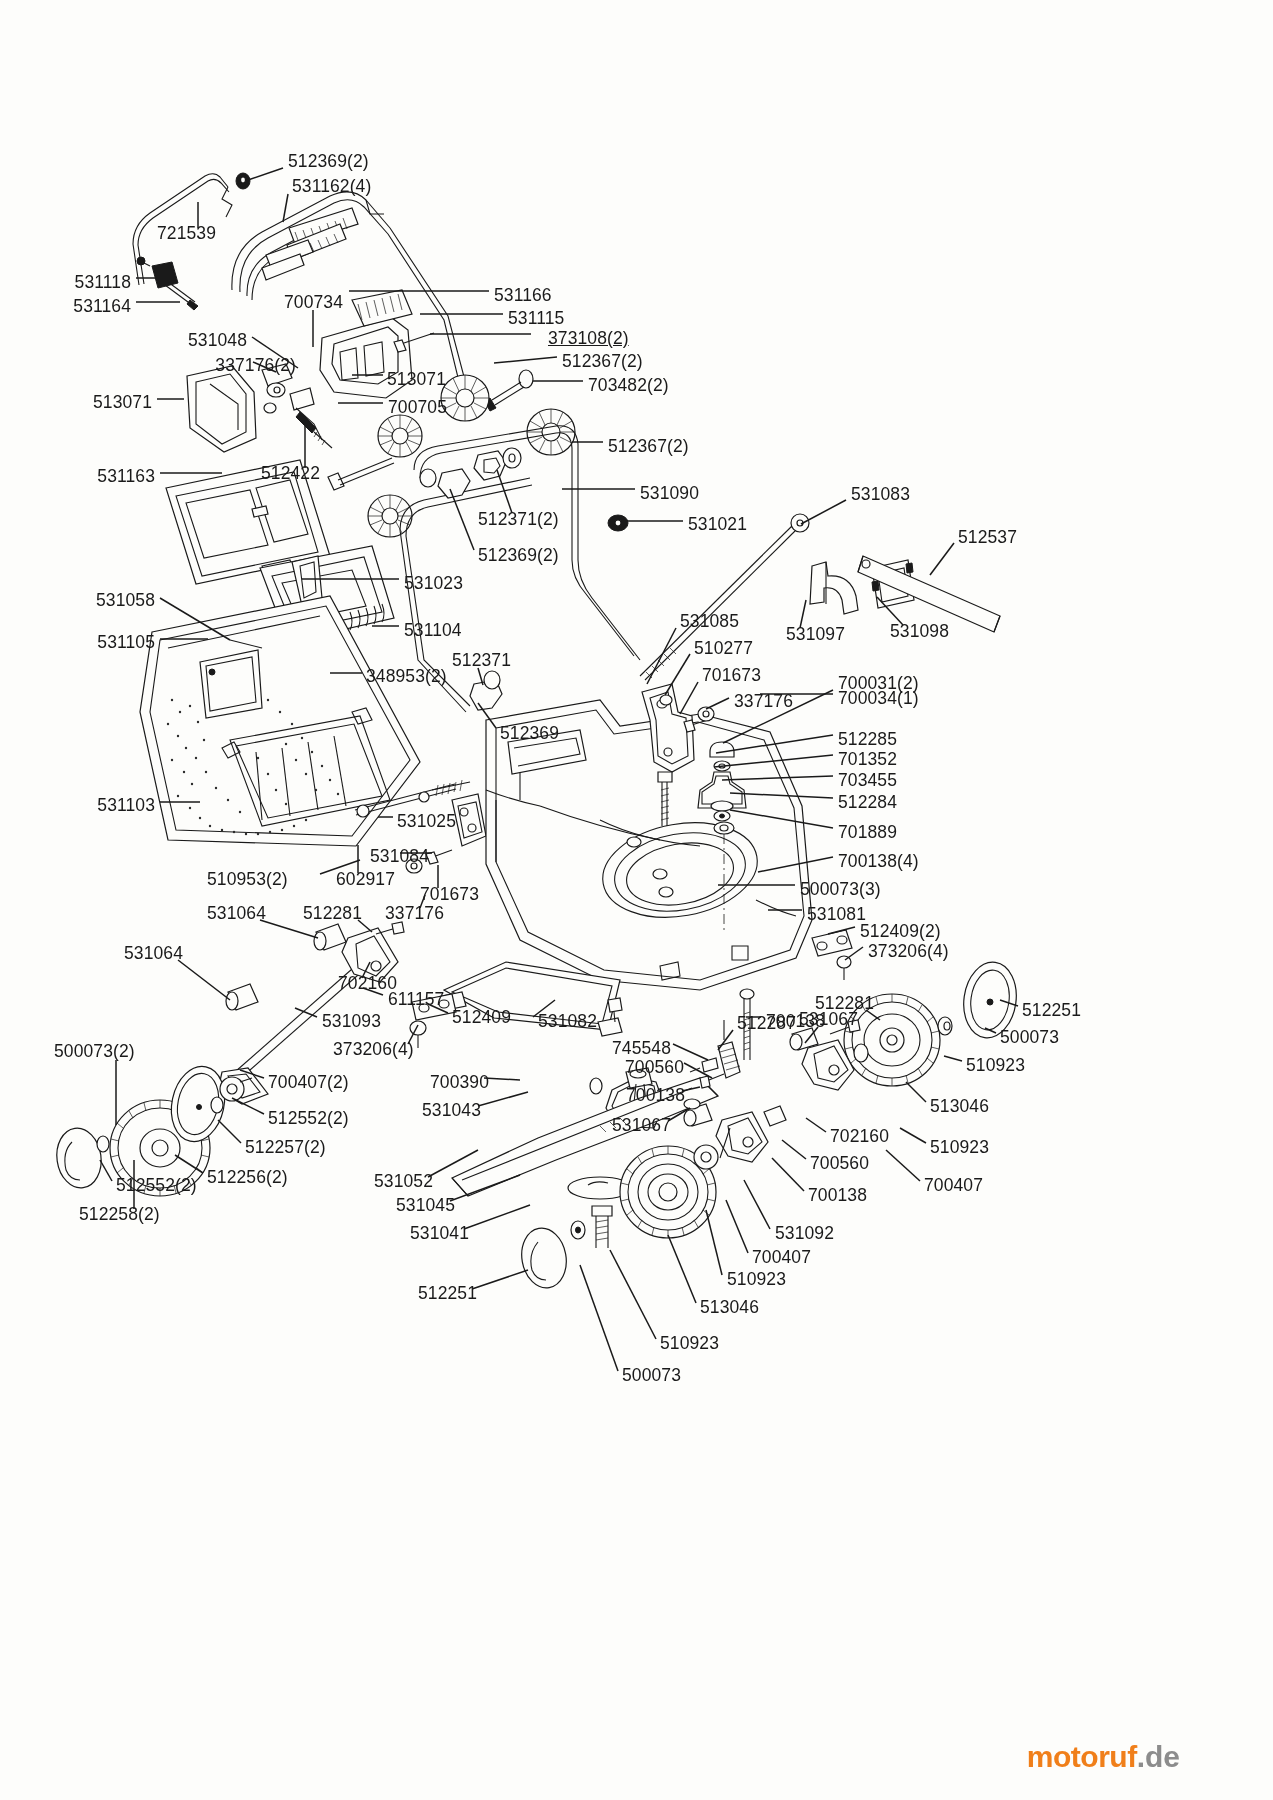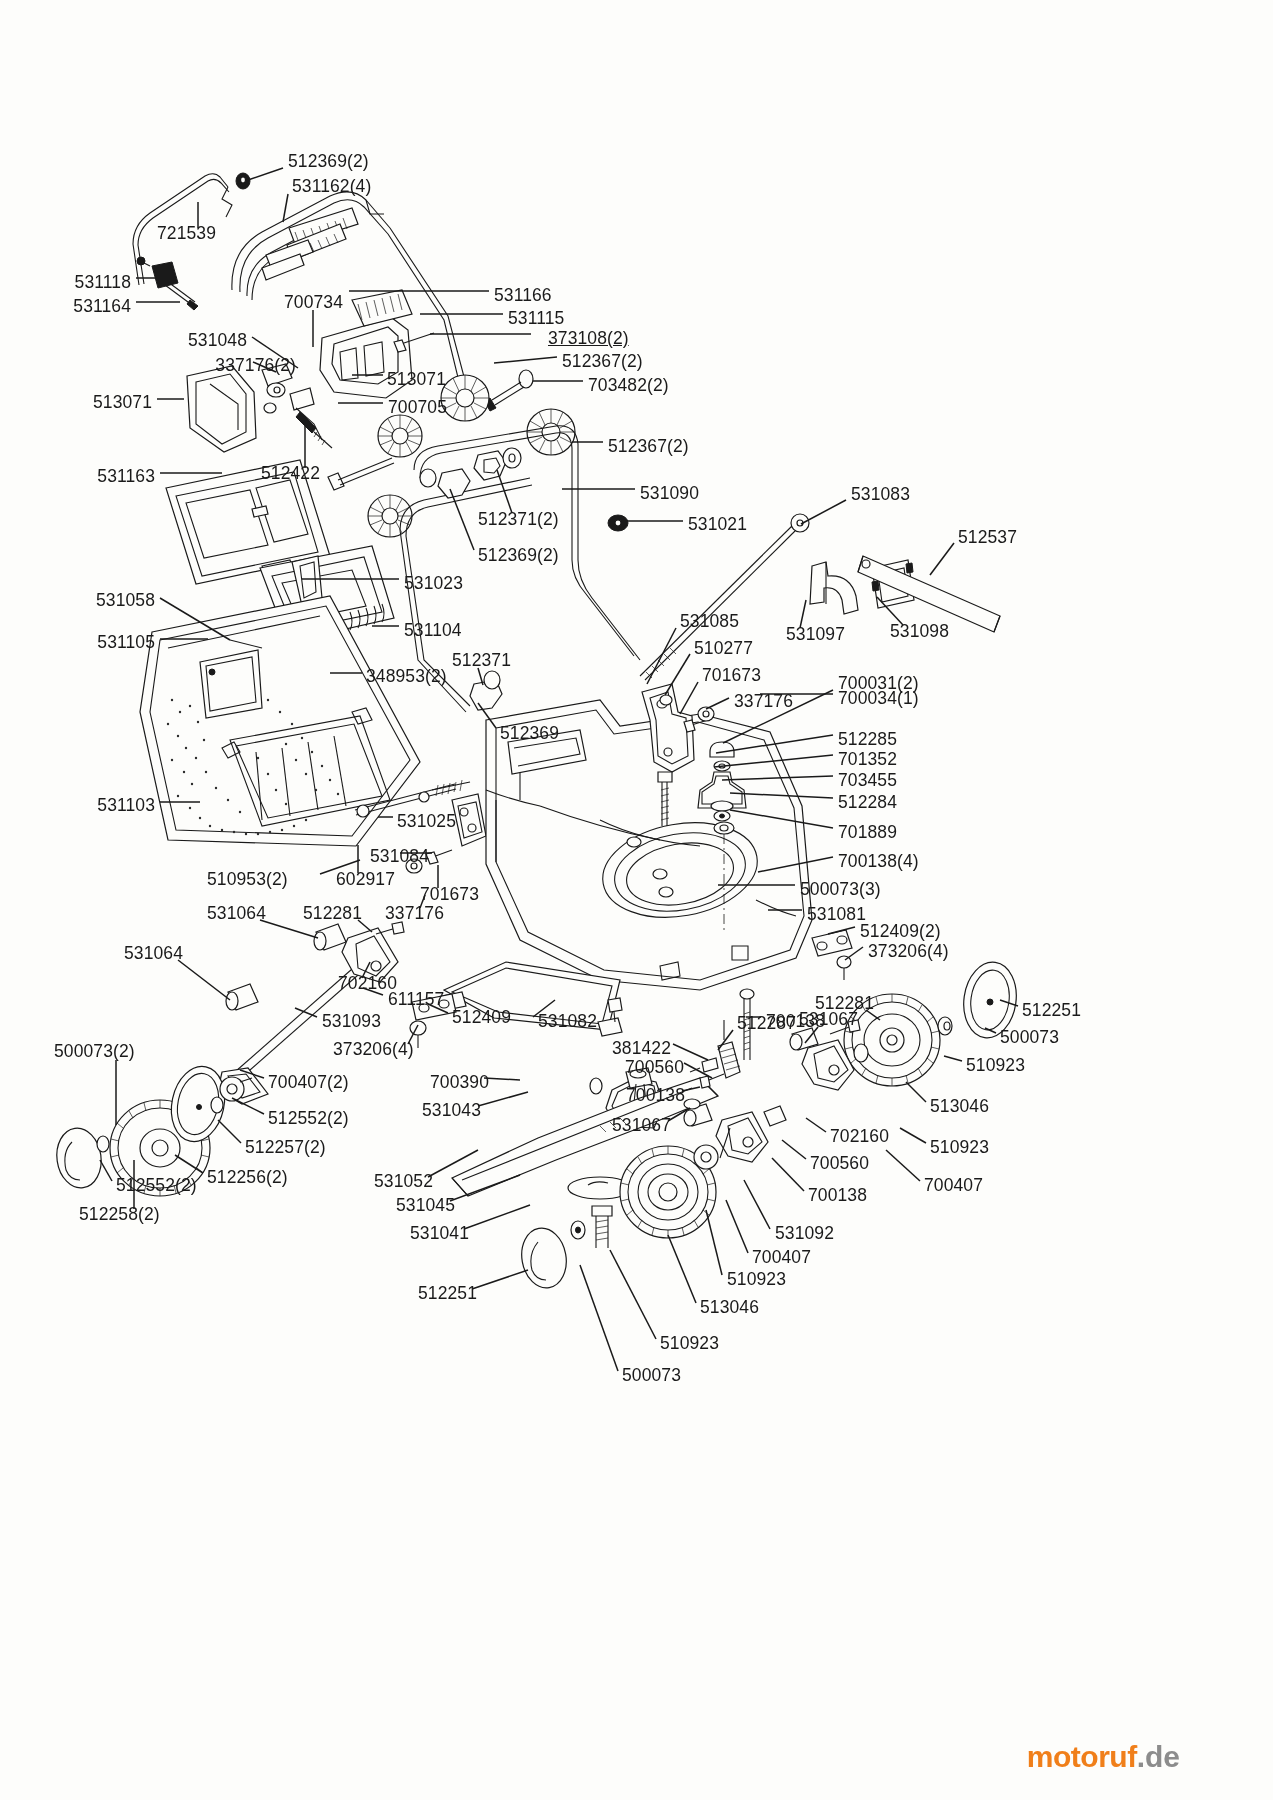--- a/index.html
+++ b/index.html
@@ -937,21 +937,21 @@
         <div class="lbl" style="left: 388px; top: 991px;">611157</div>
         <div class="lbl" style="left: 538px; top: 1013px;">531082</div>
         <div class="lbl" style="left: 1000px; top: 1029px;">500073</div>
         <div class="lbl" style="left: 322px; top: 1013px;">531093</div>
         <div class="lbl" style="left: 452px; top: 1009px;">512409</div>
         <div class="lbl" style="left: 766px; top: 1013px;">700138</div>
         <div class="lbl" style="left: 799px; top: 1011px;">531067</div>
         <div class="lbl" style="left: 737px; top: 1015px;">512287</div>
         <div class="lbl" style="left: 966px; top: 1057px;">510923</div>
         <div class="lbl" style="left: 333px; top: 1041px;">373206(4)</div>
-        <div class="lbl" style="left: 612px; top: 1040px;">381422</div>
+        <div class="lbl" style="left: 612px; top: 1040px;">745548</div>
         <div class="lbl" style="left: 625px; top: 1059px;">700560</div>
         <div class="lbl" style="left: 54px; top: 1043px;">500073(2)</div>
         <div class="lbl" style="left: 268px; top: 1074px;">700407(2)</div>
         <div class="lbl" style="left: 430px; top: 1074px;">700390</div>
         <div class="lbl" style="left: 930px; top: 1098px;">513046</div>
         <div class="lbl" style="left: 626px; top: 1087px;">700138</div>
         <div class="lbl" style="left: 422px; top: 1102px;">531043</div>
         <div class="lbl" style="left: 268px; top: 1110px;">512552(2)</div>
         <div class="lbl" style="left: 612px; top: 1117px;">531067</div>
         <div class="lbl" style="left: 830px; top: 1128px;">702160</div>

